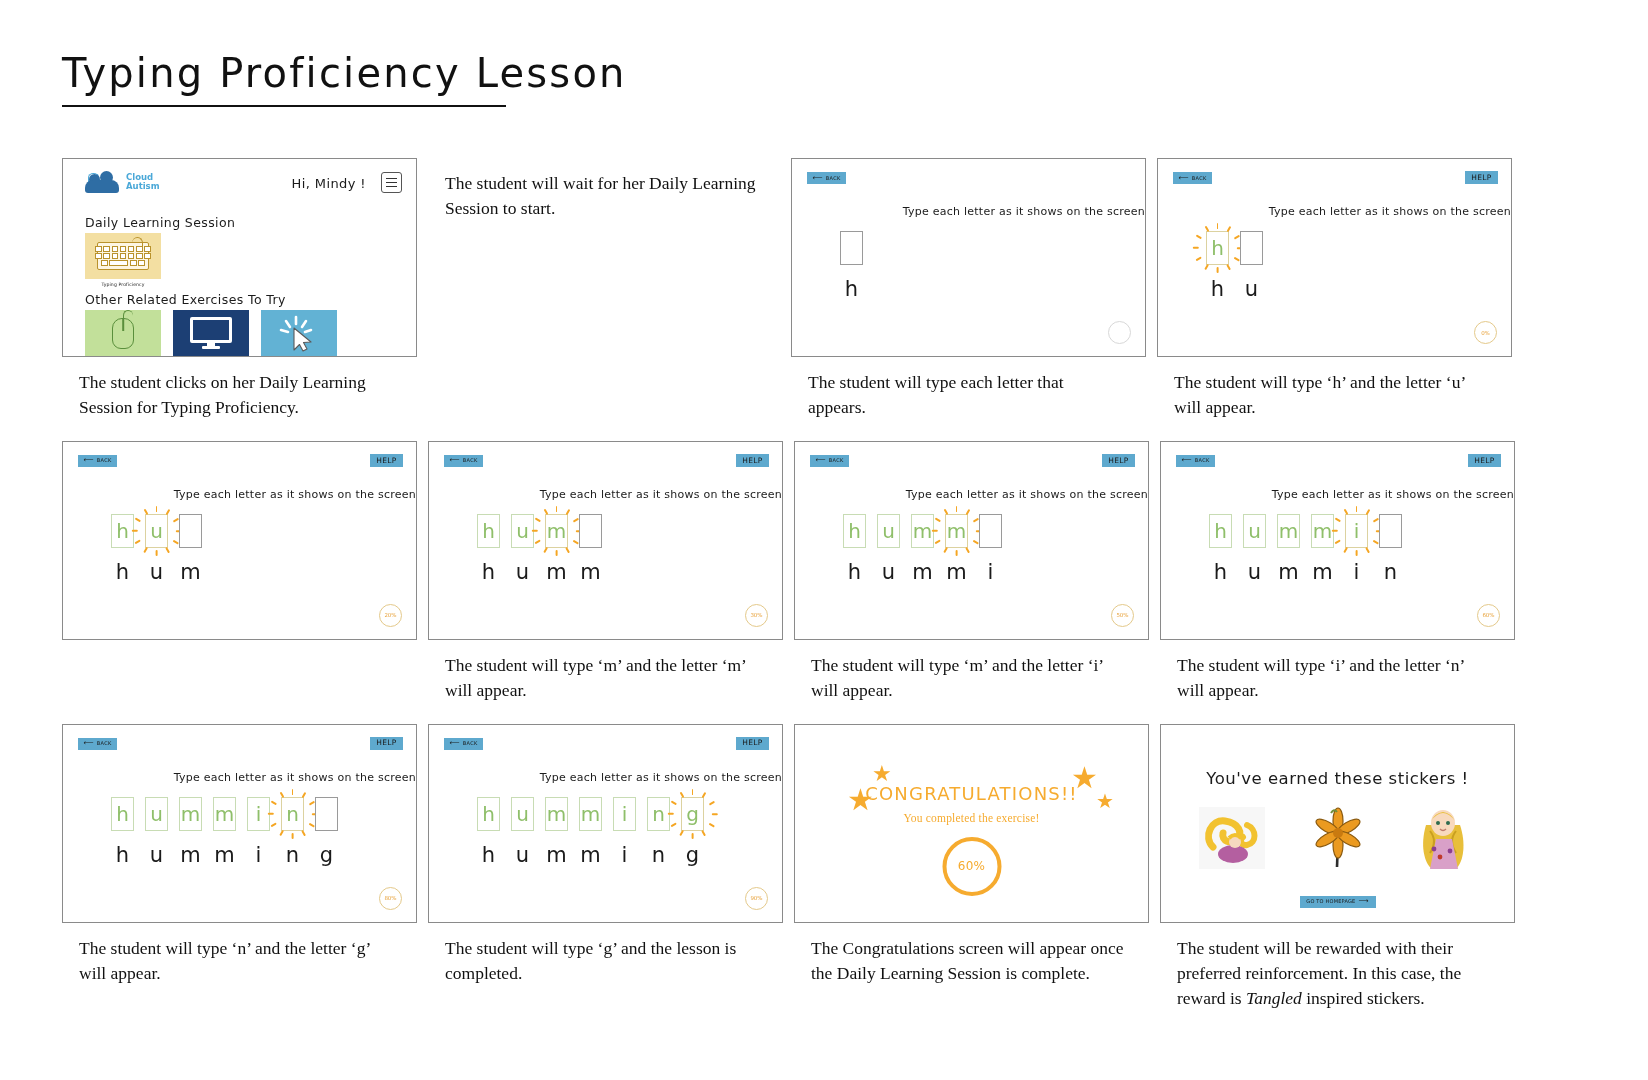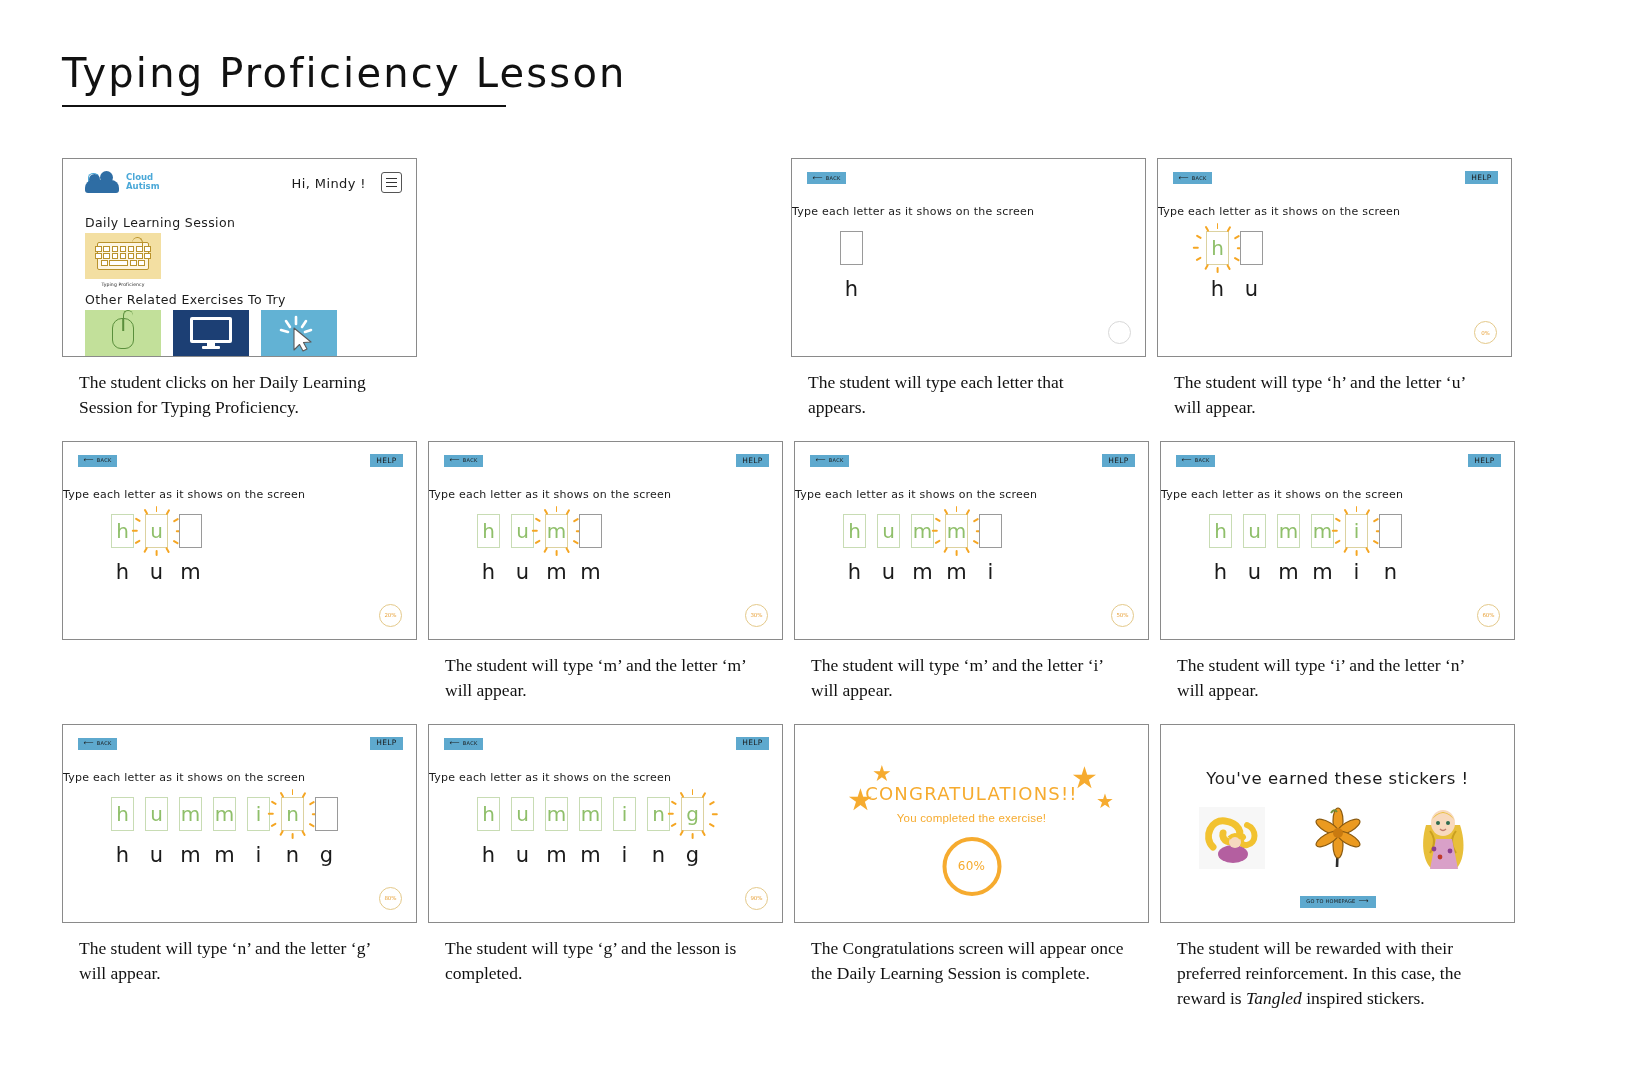--- a/index.html
+++ b/index.html
@@ -40,21 +40,21 @@
     font-family:"DejaVu Sans", sans-serif;
     display:flex;align-items:center;justify-content:center;gap:3px;
     border:0;line-height:1;
   }
   .btn-back{left:15px;top:13px;width:39px;height:12px;font-size:5px;letter-spacing:.3px;}
   .btn-help{right:13px;top:12px;width:33px;height:13px;font-size:7.5px;letter-spacing:.3px;}
   .btn-home{left:50%;transform:translateX(-50%);bottom:14px;width:76px;height:12px;font-size:5px;letter-spacing:.2px;}
   .arrow{font-size:7px;line-height:1;}
 
   .prompt{
-    position:absolute;left:0;right:0;top:46px;text-align:left;
+    position:absolute;left:0;right:0;top:46px;text-align:right;
     font-size:11px;color:#1b1b1b;letter-spacing:.25px;
     font-family:"DejaVu Sans", sans-serif;
   }
 
   
   .boxrow{position:absolute;left:0;right:0;top:72px;display:flex;justify-content:center;gap:11px;}
   .boxrow.shift{justify-content:flex-start;padding-left:48px;}
   .lbox{
     width:23px;height:34px;box-sizing:border-box;border:1.2px solid #9a9a9a;background:#fff;
     display:flex;align-items:center;justify-content:center;
@@ -139,21 +139,21 @@
   }
   .clock{position:absolute;left:50%;top:68px;transform:translateX(-50%);width:113px;height:113px;}
 
   
   .cong-h{
     position:absolute;left:0;right:0;top:58px;text-align:center;font-size:18px;color:#f6ab2f;letter-spacing:1.2px;
     font-family:"DejaVu Sans", sans-serif;
   }
   .cong-s{
     position:absolute;left:0;right:0;top:87px;text-align:center;font-size:11.5px;color:#f6ab2f;letter-spacing:.2px;
-    font-family:Liberation Sans, sans-serif;
+    font-family:Liberation Serif, serif;
   }
   .ring{
     position:absolute;left:50%;top:112px;transform:translateX(-50%);
     width:51px;height:51px;border-radius:50%;border:4px solid #f6ab2f;
     display:flex;align-items:center;justify-content:center;
     font-size:12px;color:#f6ab2f;font-family:"DejaVu Sans", sans-serif;letter-spacing:.3px;
   }
   .star{position:absolute;color:#f6ab2f;line-height:1;}
 
   
@@ -266,20 +266,21 @@
                 <path d="M18 14 L18 36 L23.5 30.5 L27 37 L31 35 L27.5 28.5 L35 28 Z" fill="#ffffff" stroke="#5a5a5a" stroke-width="1.1" stroke-linejoin="round"></path>
               </svg>
             </div>
 
           </div>
         </div>
         <div class="caption">The student clicks on her Daily Learning Session for Typing Proficiency.</div>
       </div>
 
       <div class="cell">
+        <div class="caption">The student will wait for her Daily Learning Session to start.</div>
       </div>
 
       <div class="cell">
         <div class="frame typing-screen">
           <button class="btn-back">
               <span class="arrow">⟵</span>
               <span>BACK</span>
             </button>
           <div class="prompt">Type each letter as it shows on the screen</div>
           <div class="boxrow shift">

